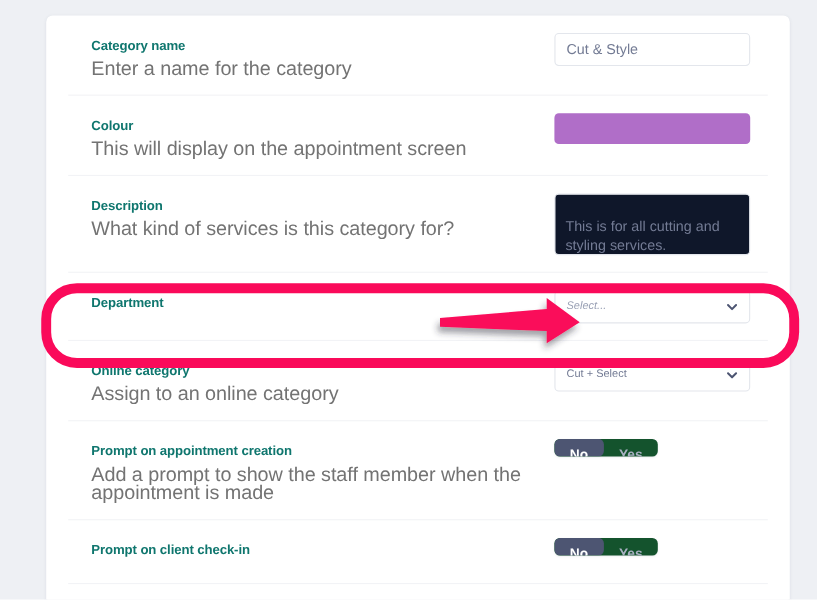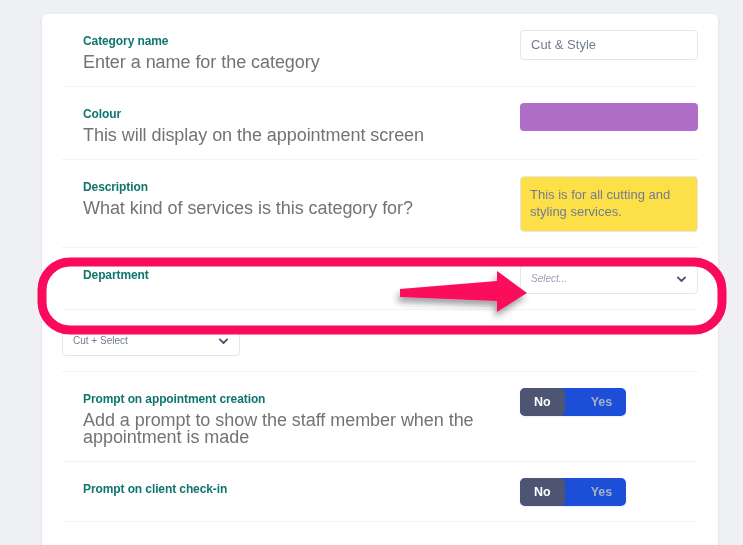--- a/index.html
+++ b/index.html
@@ -63,20 +63,21 @@
     font-size: 18px;
     color: #737373;
     line-height: 17px;
     margin-top: 3px;
     letter-spacing: -0.05px;
   }
 
   .row-control {
     flex: 0 0 auto;
     width: 178px;
+    margin-right: 16px;
     display: flex;
     justify-content: flex-start;
   }
 
   
   .text-input {
     width: 178px;
     height: 30px;
     border: 1px solid #e3e6ec;
     border-radius: 4px;
@@ -96,24 +97,24 @@
     height: 28px;
     border-radius: 4px;
     background: #b06ec8;
   }
 
   .textarea-input {
     width: 178px;
     height: 56px;
     border: 1px solid #e3e6ec;
     border-radius: 4px;
-    background: #fde047;
+    background: #0f172a;
     font-size: 13px;
     color: #737b94;
-    padding: 9px 9px;
+    padding: 20px 9px;
     line-height: 17px;
   }
 
   .select-input {
     position: relative;
     width: 178px;
     height: 30px;
     border: 1px solid #e3e6ec;
     border-radius: 4px;
     background: #fff;
@@ -132,26 +133,25 @@
     top: 50%;
     transform: translateY(-50%);
     width: 11px;
     height: 11px;
     display: block;
   }
 
   
   .toggle {
     display: inline-flex;
-    background: #1d4ed8;
+    background: #14532d;
     border-radius: 5px;
     overflow: hidden;
-    height: 28px;
+    height: 16px;
     box-shadow: 0 1px 2px rgba(70,80,110,0.10);
-    gap: 12px;
   }
   .toggle-opt {
     font-size: 12.5px;
     font-weight: bold;
     line-height: 28px;
     padding: 0 14px;
     color: #a9b0c2;
     text-align: center;
     min-width: 43px;
   }
@@ -216,20 +216,24 @@
         <div class="select-input placeholder">
           <span>Select...</span>
           <svg class="chev" viewBox="0 0 12 12">
             <path d="M2 4.2 L6 8.2 L10 4.2" fill="none" stroke="#4d5572" stroke-width="2" stroke-linecap="round" stroke-linejoin="round"></path>
           </svg>
         </div>
       </div>
     </div>
 
     <div class="row">
+      <div class="row-text">
+        <div class="row-title">Online category</div>
+        <div class="row-sub">Assign to an online category</div>
+      </div>
       <div class="row-control">
         <div class="select-input">
           <span>Cut + Select</span>
           <svg class="chev" viewBox="0 0 12 12">
             <path d="M2 4.2 L6 8.2 L10 4.2" fill="none" stroke="#4d5572" stroke-width="2" stroke-linecap="round" stroke-linejoin="round"></path>
           </svg>
         </div>
       </div>
     </div>
 

